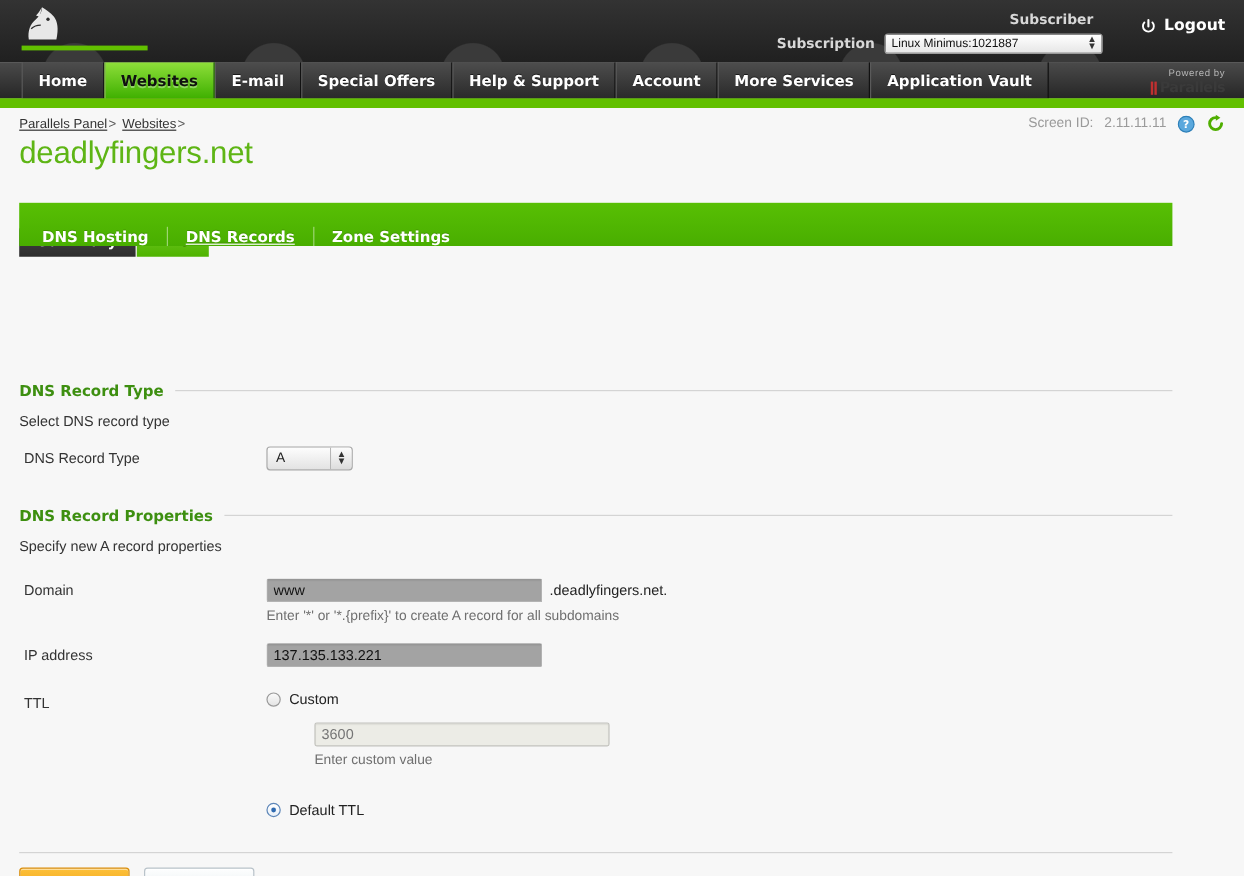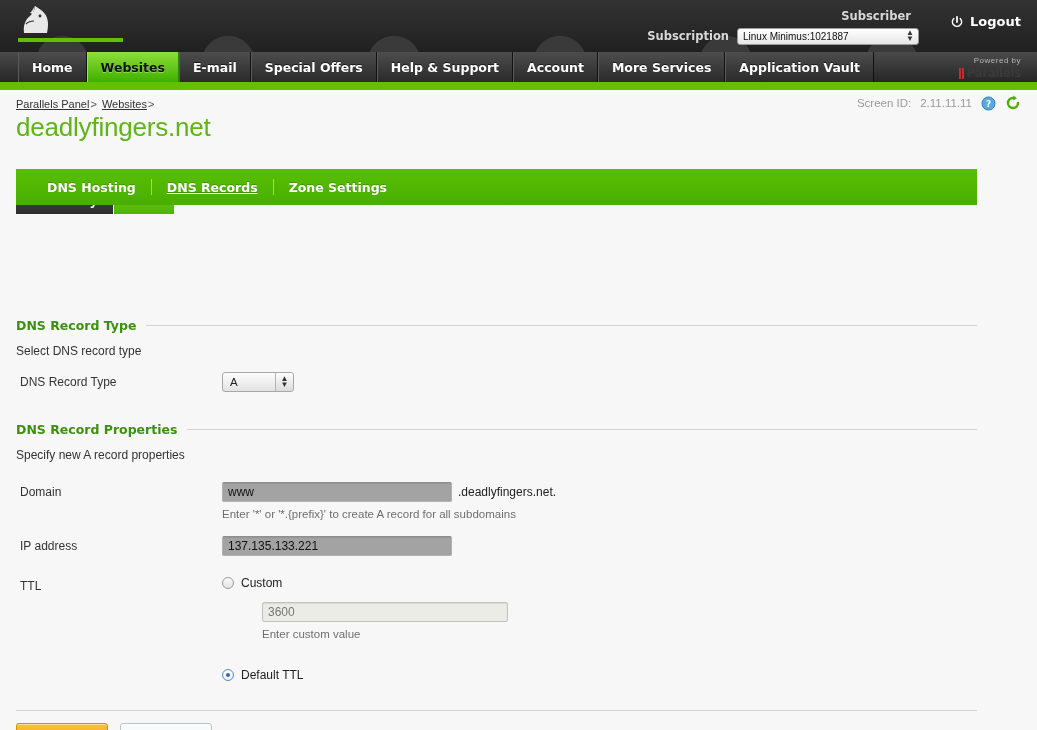--- a/index.html
+++ b/index.html
@@ -174,22 +174,22 @@
     background:linear-gradient(#74cc28,#4fb300);
     color:#0e0e0e;
     margin-left:1px;
   }
 
   .greenbar {
     position:absolute; left:16px; top:79px;
     width:961px; height:36px;
     background:#51b700;
     background:linear-gradient(#58bf04,#49ae00);
-    display:flex; align-items:center;
-    padding-left:16px;
+    display:flex; align-items:flex-end;
+    padding-left:4px;
     gap:0px;
   }
   .greenbar-item {
     color:#fff; font-size:12.5px; font-weight:bold;
     font-family:"DejaVu Sans", sans-serif;
     padding:0 15px;
     cursor:pointer;
     text-shadow:0 -1px 0 rgba(0,0,0,.18);
   }
   .greenbar-item.current { text-decoration:underline; }

